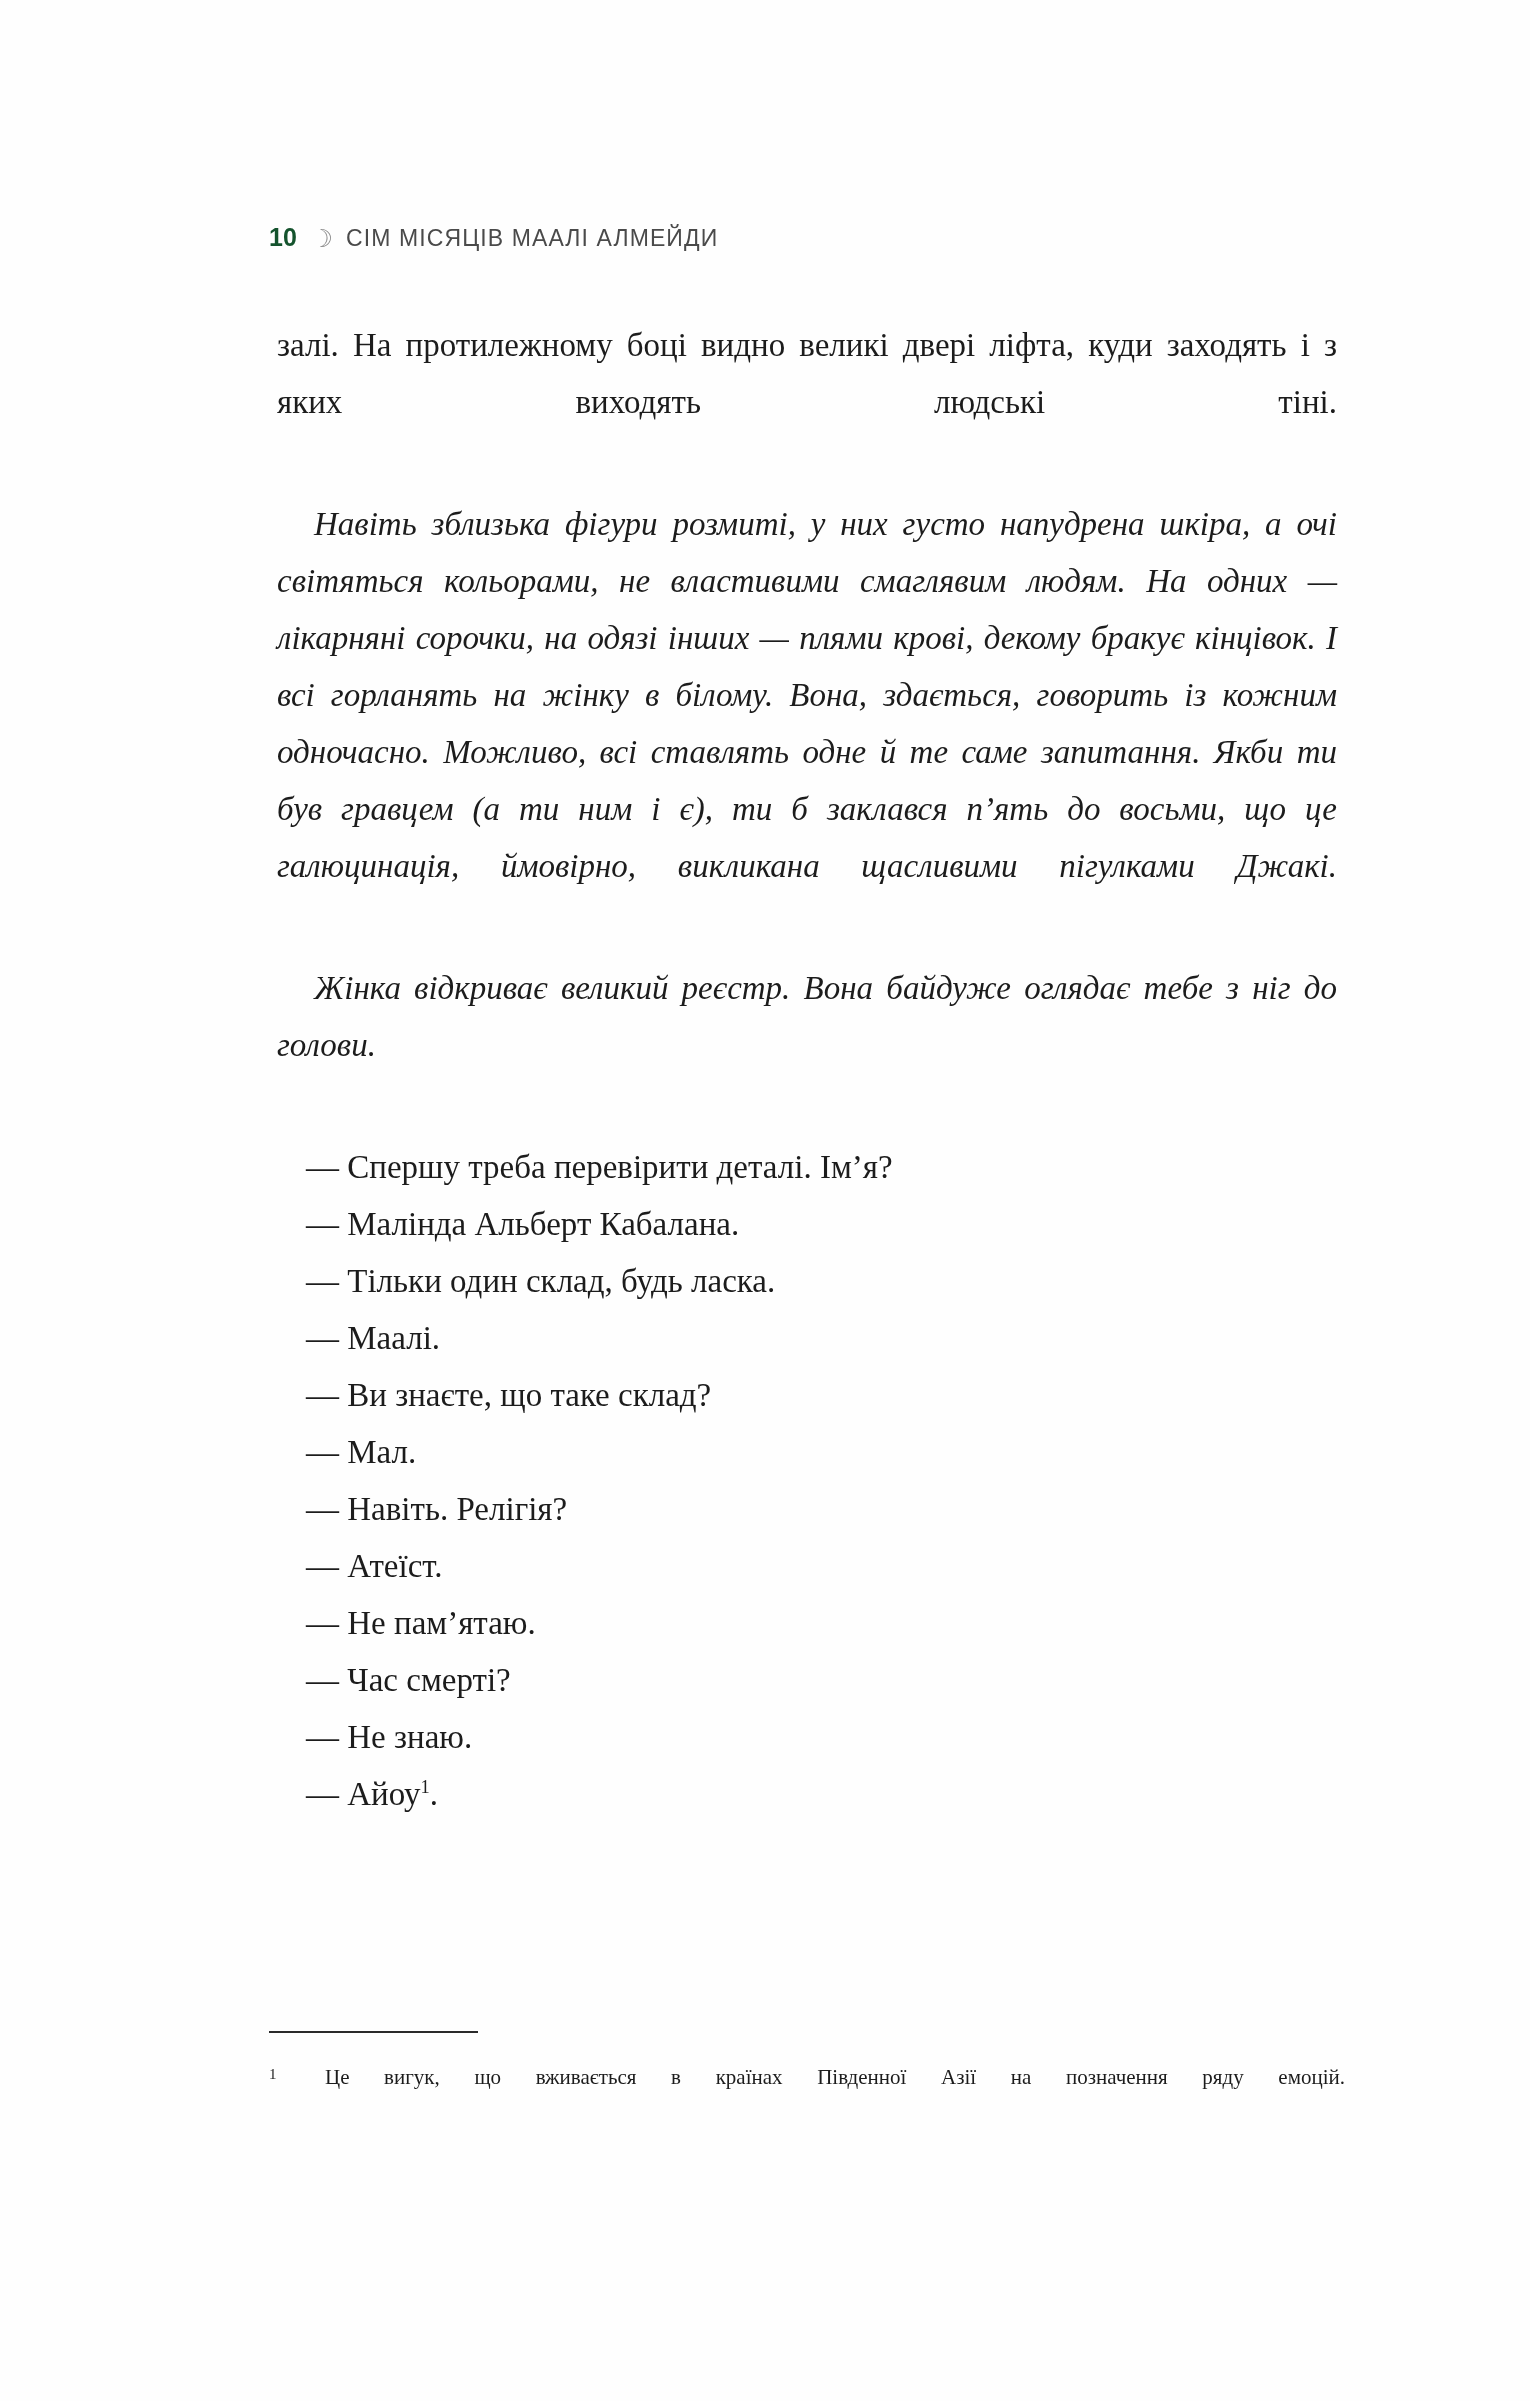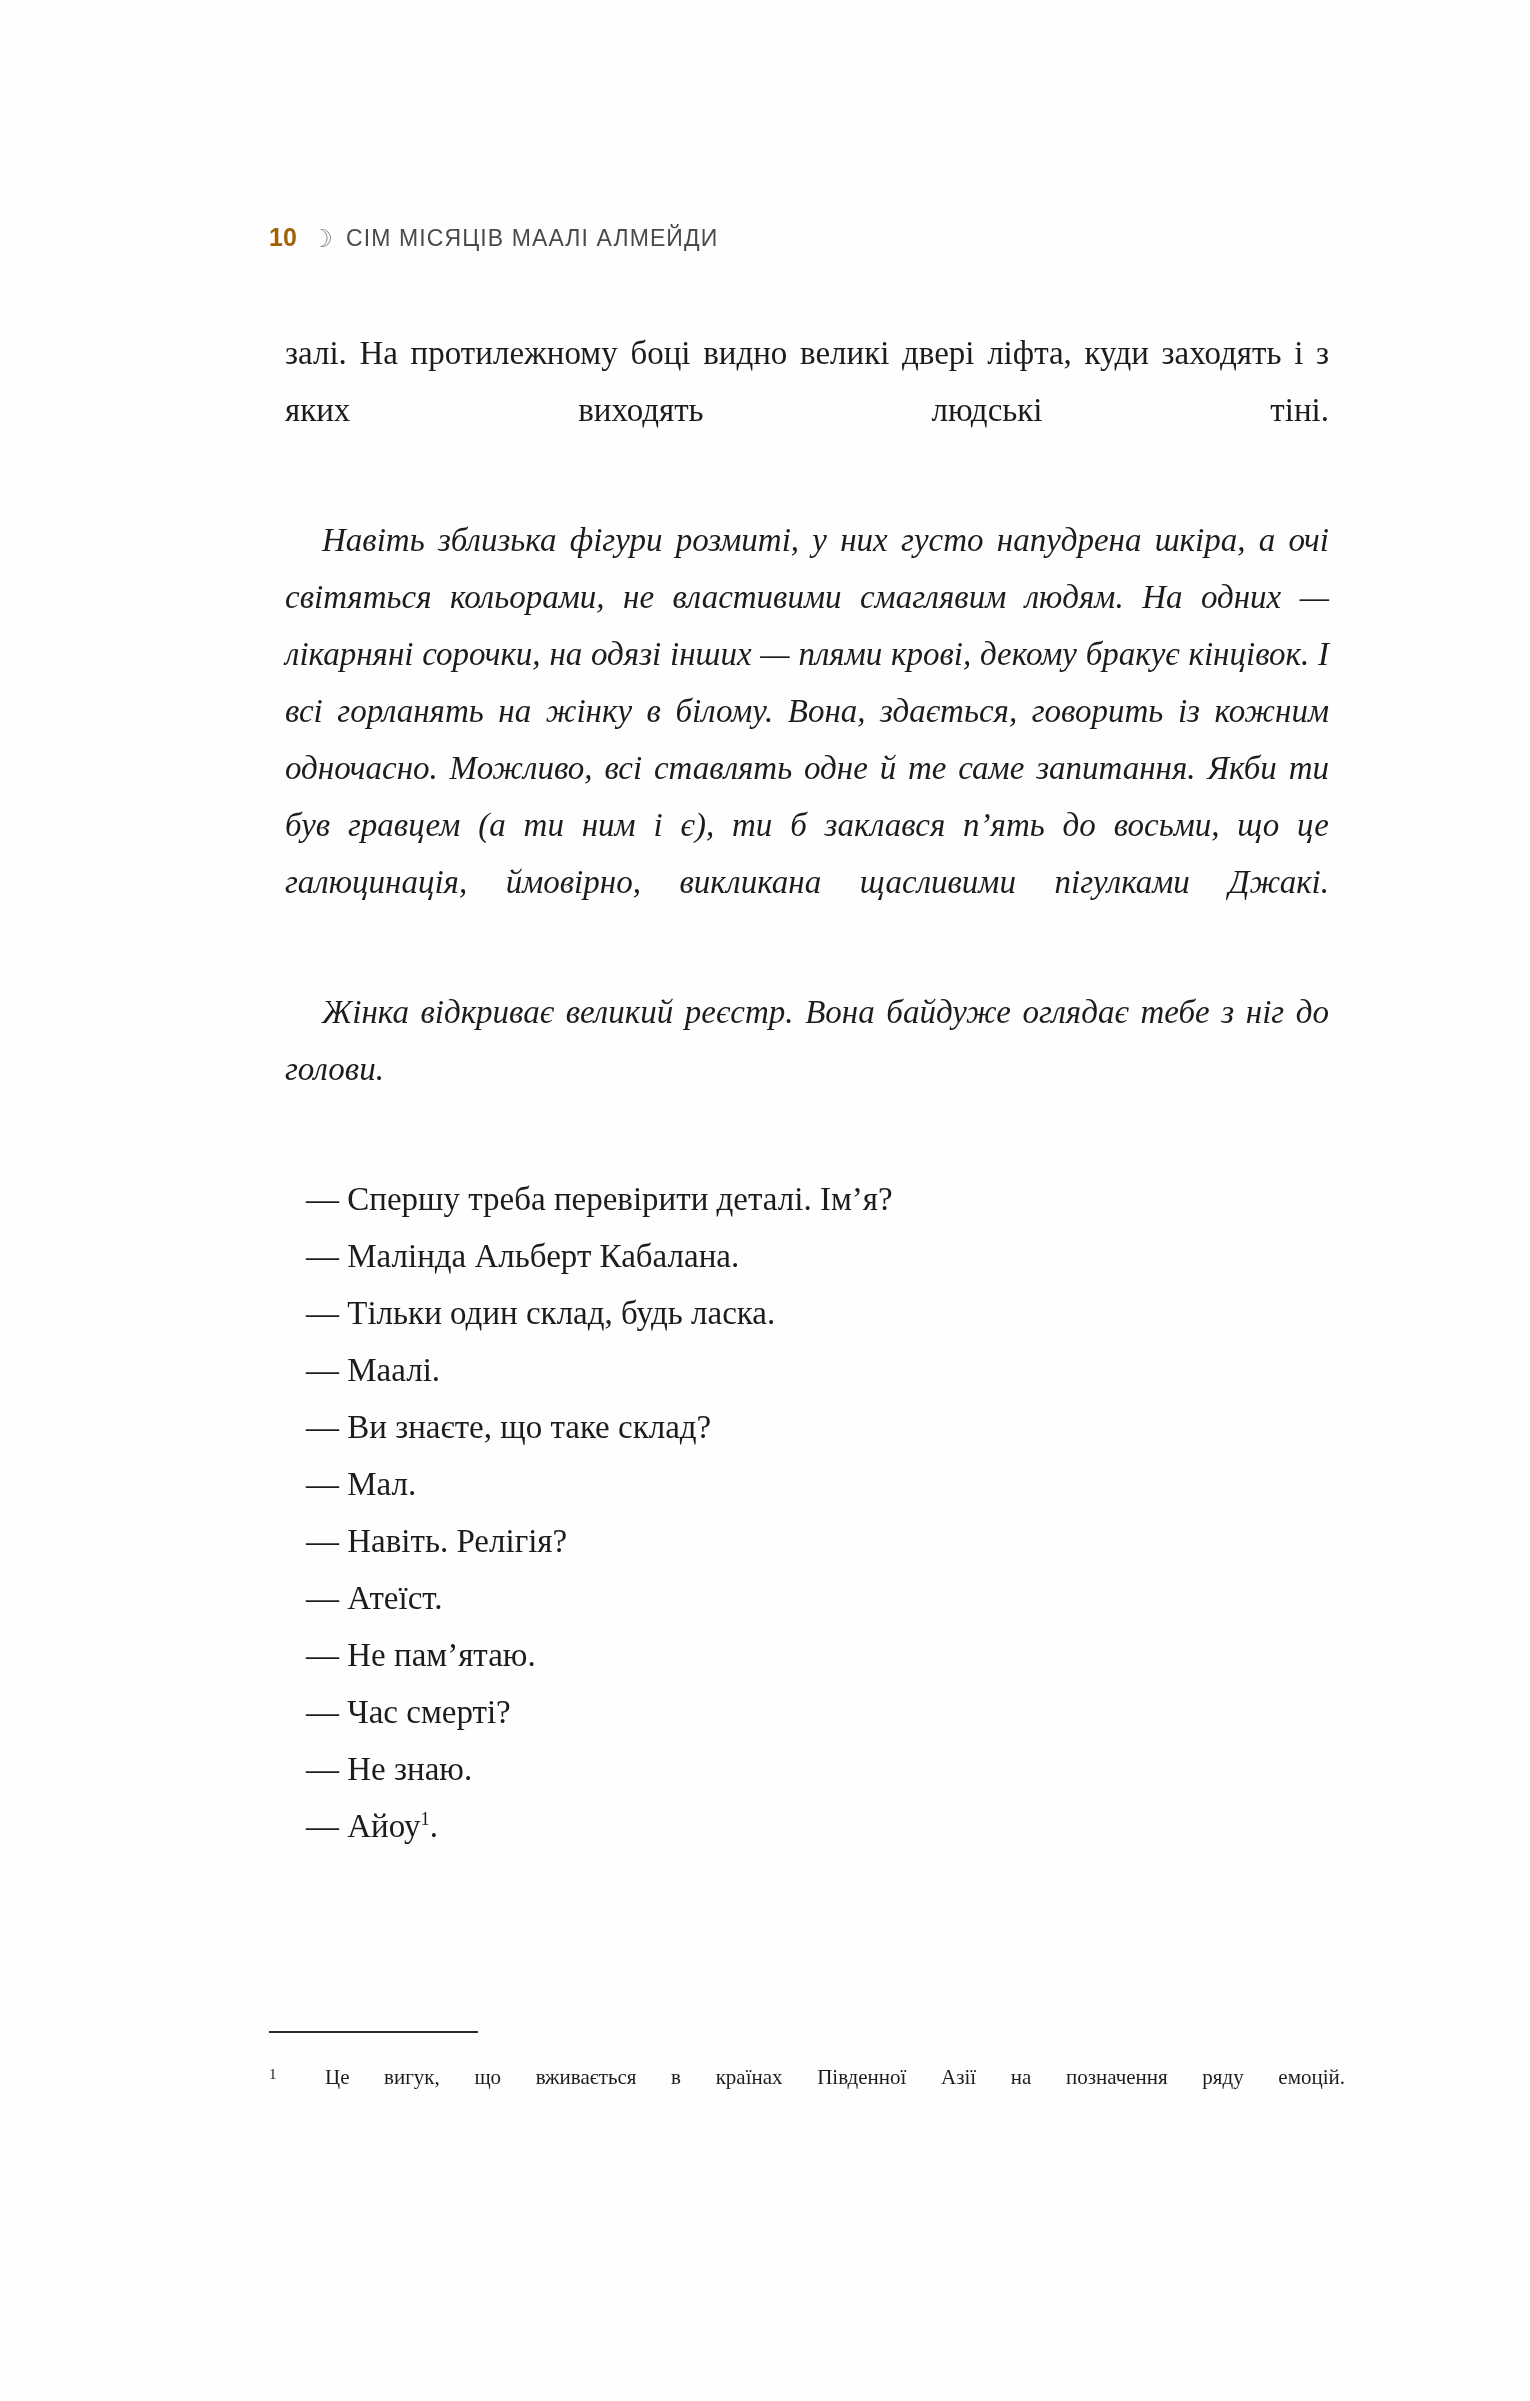--- a/index.html
+++ b/index.html
@@ -29,21 +29,21 @@
     display: flex;
     align-items: baseline;
     gap: 0;
     white-space: nowrap;
   }
 
   .folio {
     font-family: "Liberation Sans", "DejaVu Sans", sans-serif;
     font-weight: 700;
     font-size: 25px;
-    color: #a16207;
+    color: #14532d;
     letter-spacing: 0.2px;
   }
 
   .moon-icon {
     font-family: "DejaVu Sans", "Liberation Sans", sans-serif;
     font-size: 25px;
     color: #8e8e8e;
     margin: 0 12.8px 0 13.6px;
     line-height: 1;
     position: relative;
@@ -67,21 +67,21 @@
     top: 309px;
     width: 1076px;
     font-size: 33px;
     line-height: 57px;
     text-align: justify;
     text-justify: inter-word;
     color: #1c1c1c;
   }
 
   .para {
-    margin: 16px;
+    margin: 8px;
     text-indent: 0;
     hyphens: manual;
   }
 
   .para.indent {
     text-indent: 37px;
     font-style: italic;
   }
 
   

